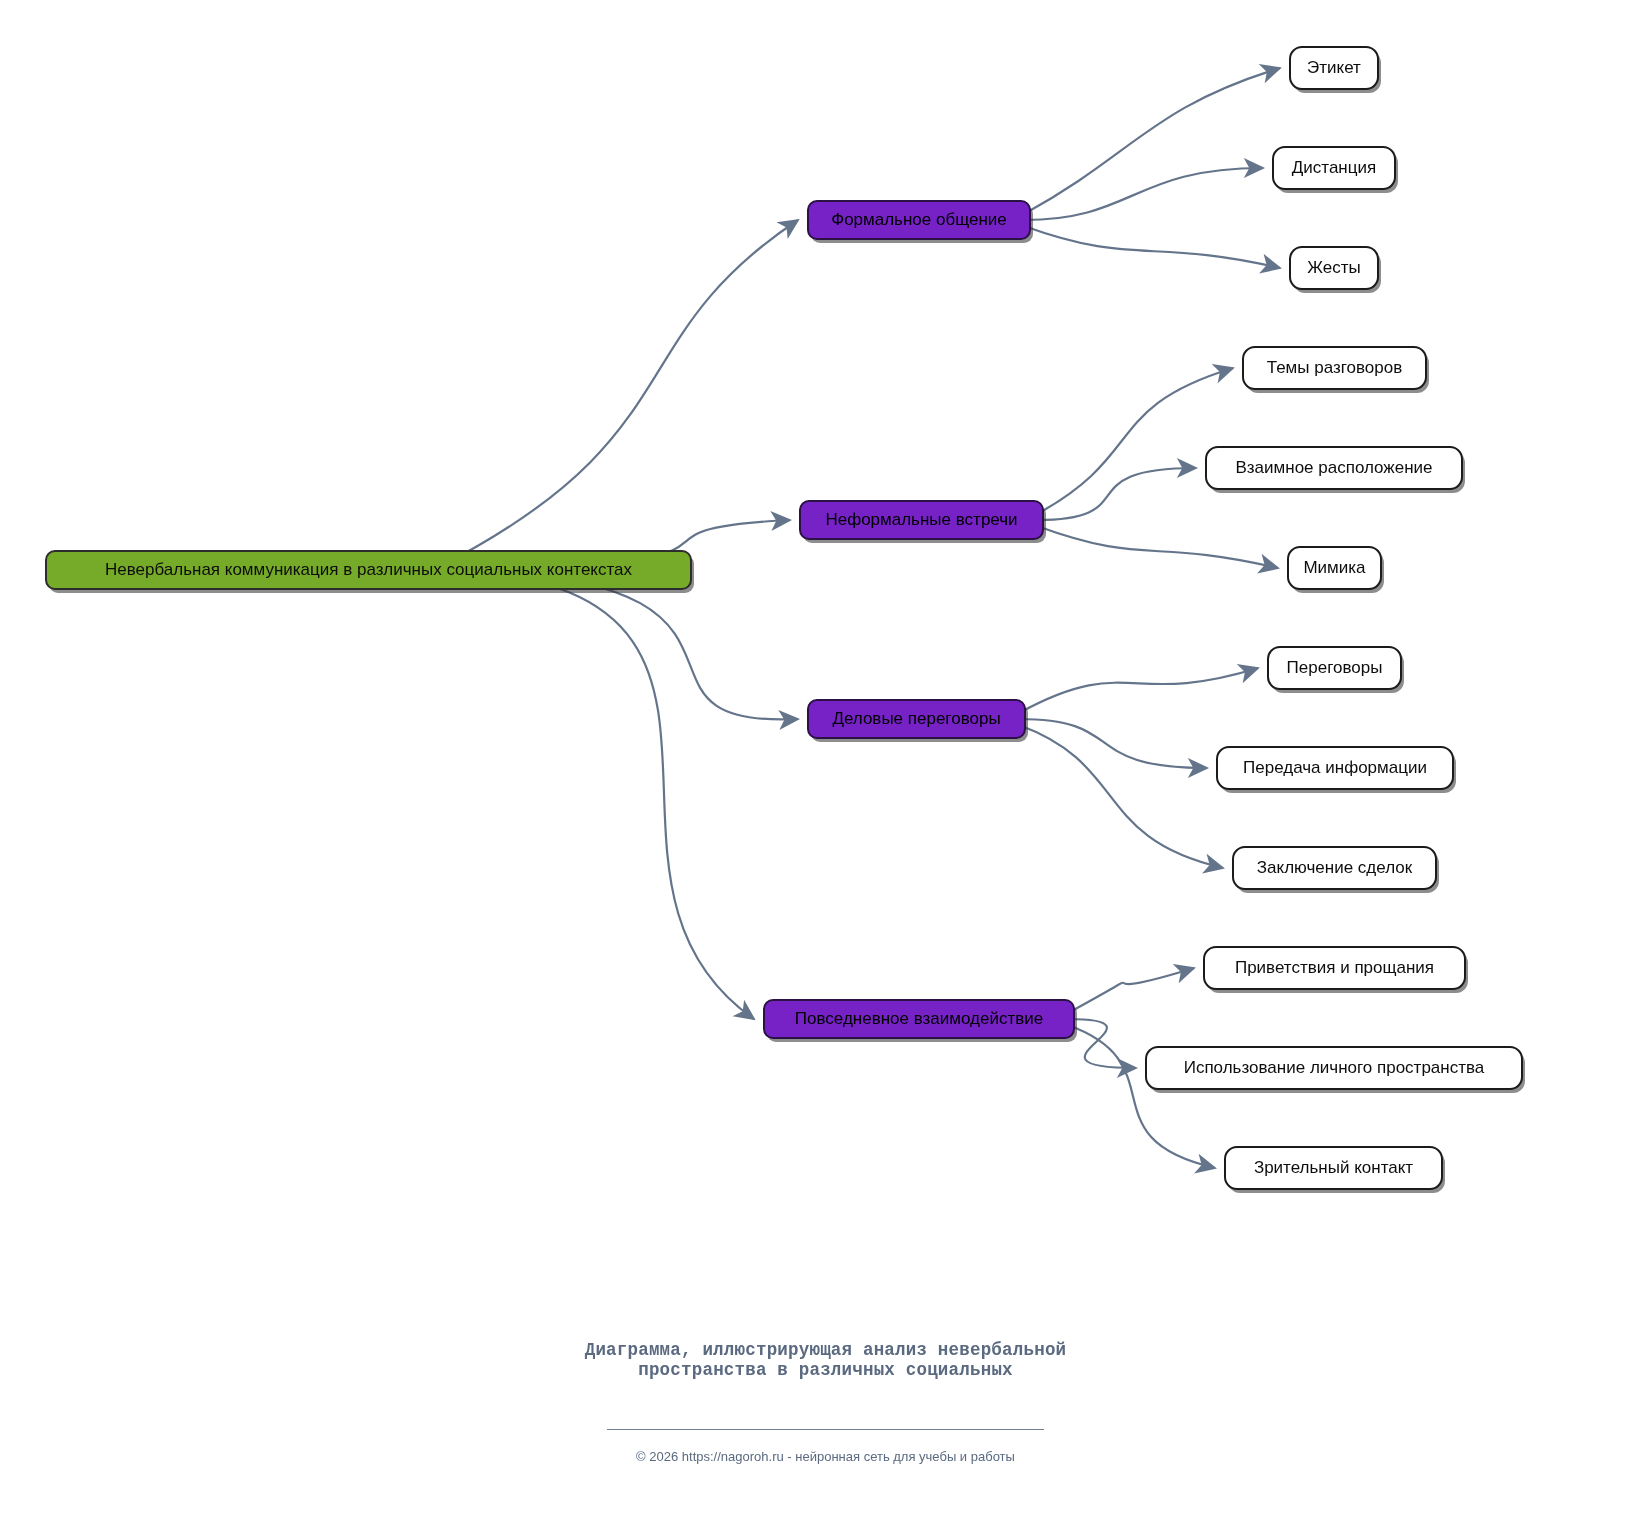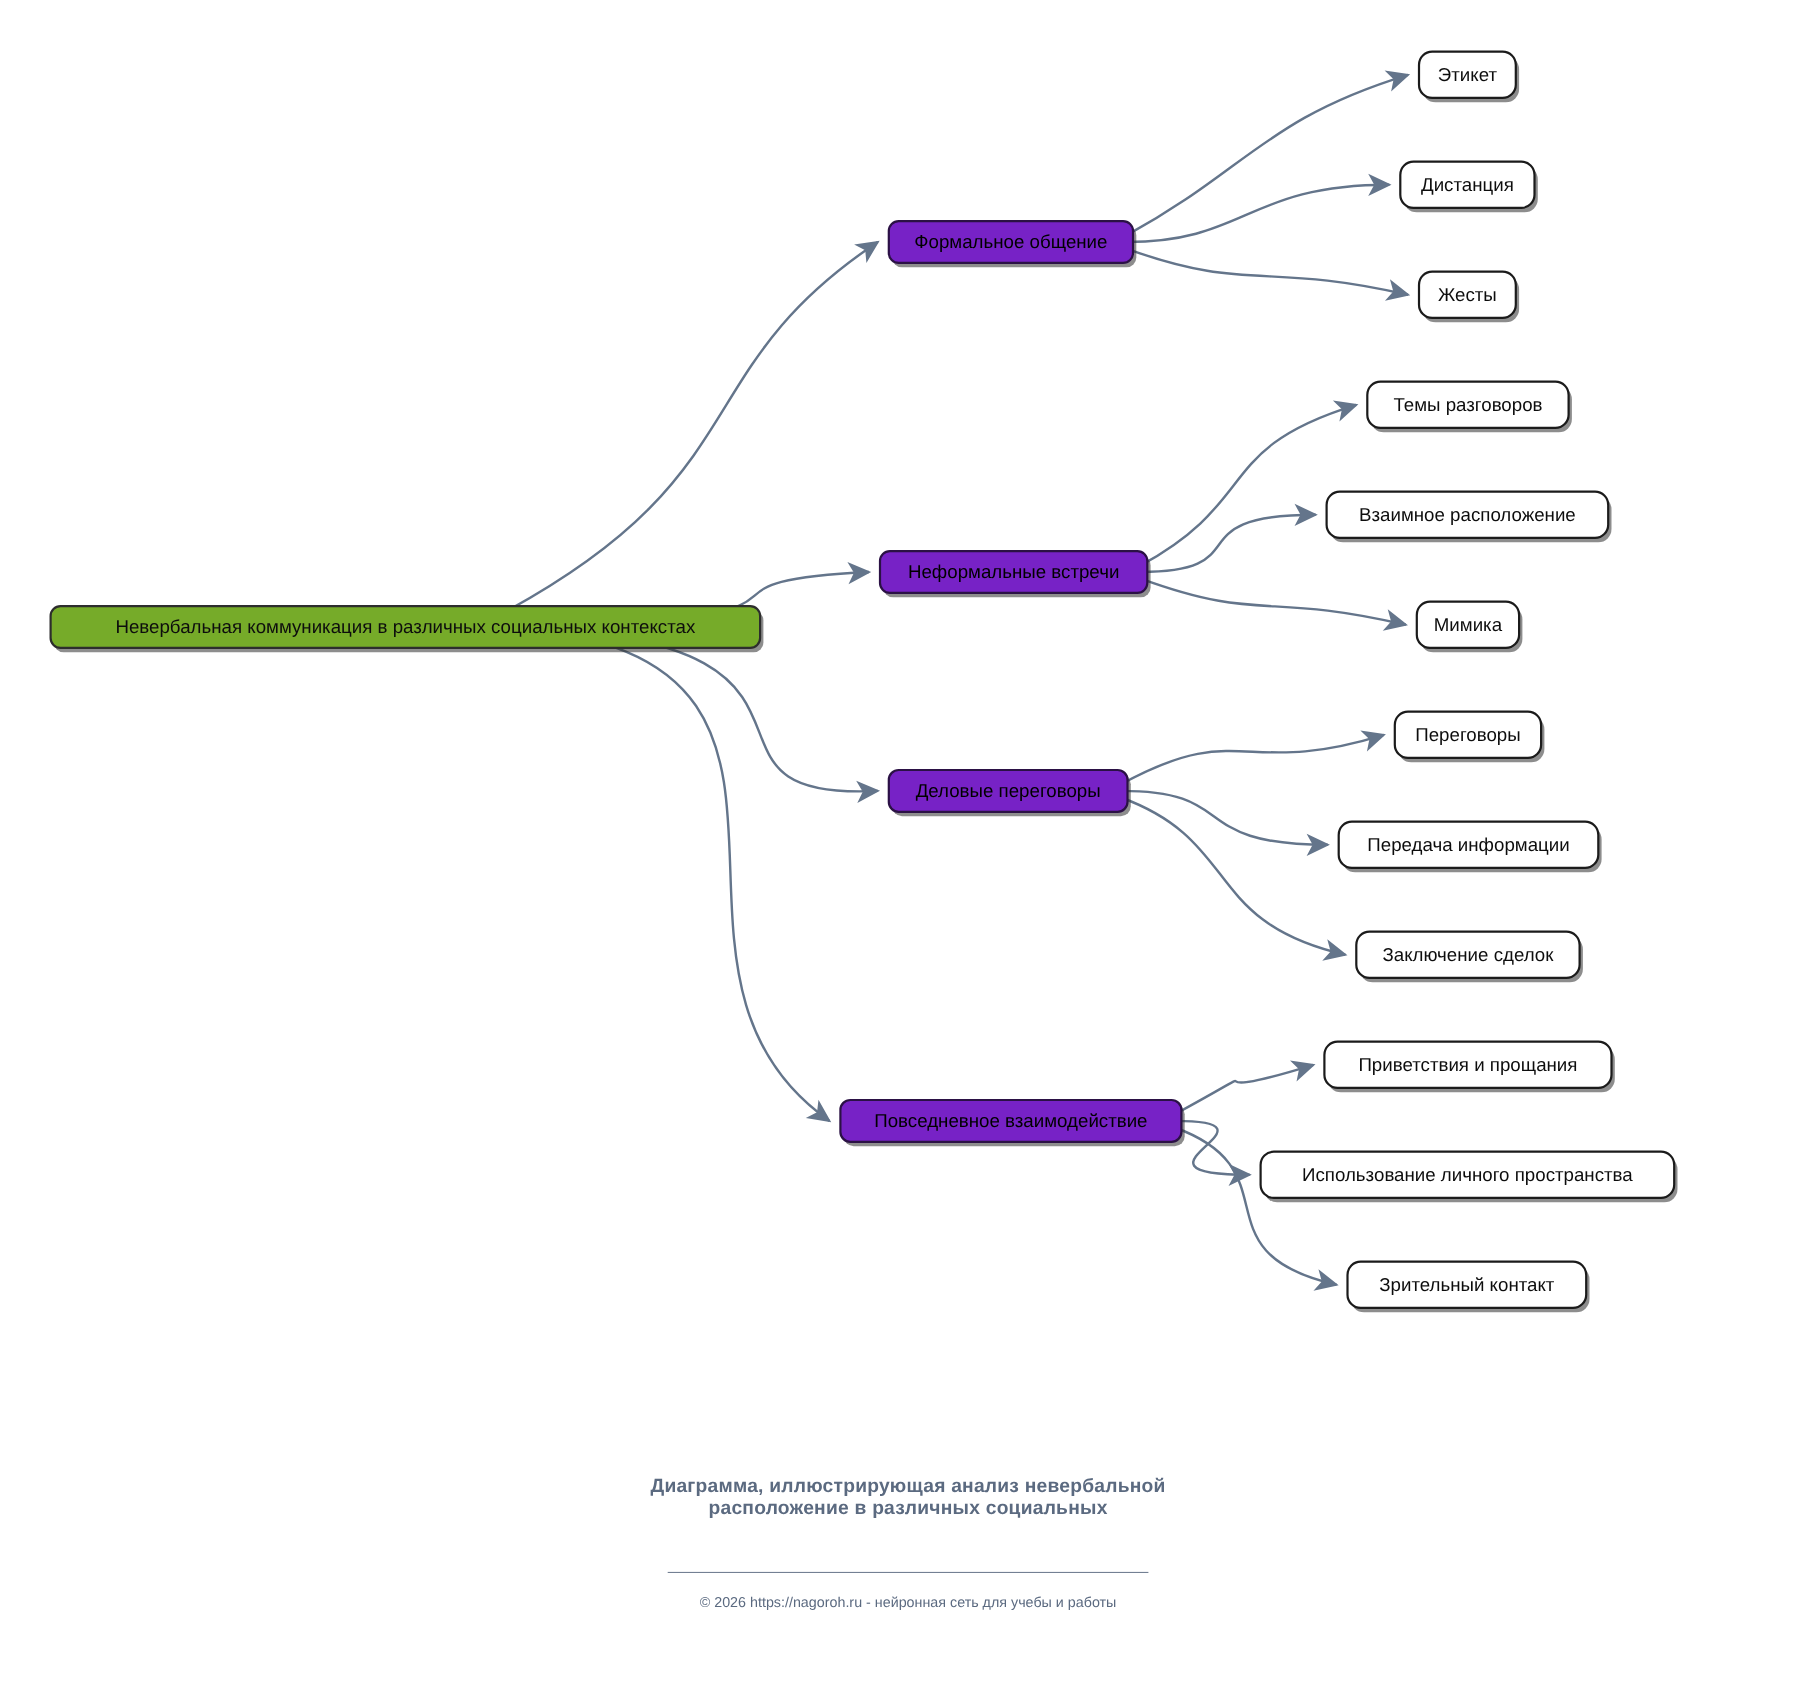--- a/index.html
+++ b/index.html
@@ -71,21 +71,21 @@
     fill: #0d0d0d;
   }
   .footer {
     position: absolute;
     left: 0;
     width: 1651px;
     text-align: center;
   }
   .footer-caption {
     top: 1340px;
-    font-family: Liberation Sans, sans-serif;
+    font-family: Liberation Mono, monospace;
     font-size: 17.5px;
     font-weight: bold;
     line-height: 20px;
     color: #5b6a80;
     letter-spacing: 0.2px;
   }
   .footer-caption div { white-space: pre; }
   .footer-rule {
     position: absolute;
     left: 607px;
@@ -215,17 +215,17 @@
         <g>
           <rect x="1228" y="1151" width="217" height="42" rx="12" ry="12" class="node-shadow"></rect>
           <rect x="1225" y="1147" width="217" height="42" rx="12" ry="12" class="node-rect-leaf"></rect>
           <text x="1333.5" y="1169" text-anchor="middle" class="node-label leaf">Зрительный контакт</text>
         </g>
       </g>
   </svg>
 
   <div class="footer footer-caption">
     <div>Диаграмма, иллюстрирующая анализ невербальной</div>
-    <div>расположение в различных социальных</div>
+    <div>пространства в различных социальных</div>
   </div>
   <div class="footer-rule"></div>
   <div class="footer footer-credit">© 2026 https://nagoroh.ru - нейронная сеть для учебы и работы</div>
 </div>
 
 </body></html>

